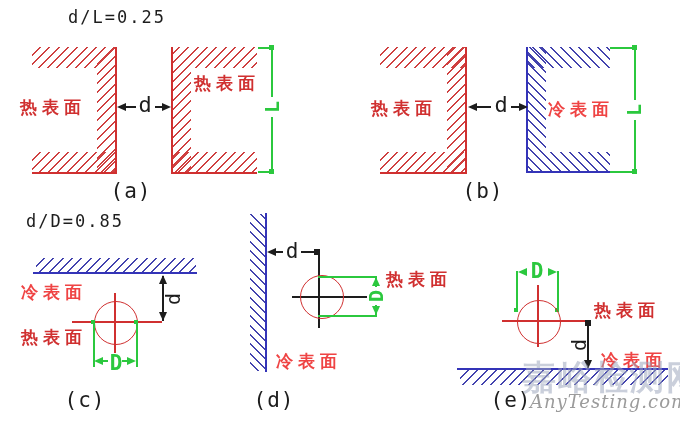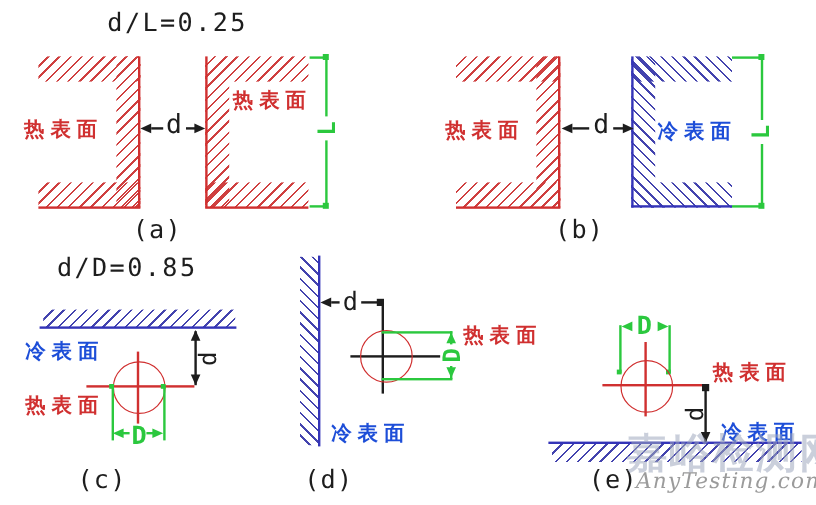--- a/index.html
+++ b/index.html
@@ -1,24 +1,24 @@
 <!DOCTYPE html>
 <html><head>
 <meta charset="utf-8">
 <style>
   html,body{margin:0;padding:0;background:#fff;}
   #fig{position:relative;width:680px;height:421px;background:#fff;overflow:hidden;
        font-family:"DejaVu Sans",sans-serif;}
   .abs{position:absolute;}
   .mono{font-family:"DejaVu Sans Mono",monospace;color:#1d1d1d;}
-  .title{font-size:21px;letter-spacing:2px;text-align:center;white-space:nowrap;}
+  .title{font-size:17px;letter-spacing:2px;text-align:left;white-space:nowrap;}
   .caption{font-size:21px;letter-spacing:1px;text-align:center;}
   .cjk{font-size:17px;font-weight:bold;letter-spacing:5px;white-space:nowrap;}
   .red{color:#d03030;}
-  .blue{color:#1d4ed8;}
+  .blue{color:#ef4444;}
   .greent{color:#2bc83e;}
   .hatch-red{background:repeating-linear-gradient(135deg,rgba(0,0,0,0) 0 5.2px,#cf4040 5.2px 6.6px);}
   .hatch-blue{background:repeating-linear-gradient(45deg,rgba(0,0,0,0) 0 5.2px,#4343ae 5.2px 6.6px);}
   .hatch-blue-s{background:repeating-linear-gradient(135deg,rgba(0,0,0,0) 0 5.2px,#4343ae 5.2px 6.6px);}
   .lr{background:#d03030;}
   .lb{background:#3434b8;}
   .lg{background:#2bc83e;}
   .lk{background:#1d1d1d;}
   .dim{font-size:20px;text-align:center;line-height:1;}
   .rot{transform:rotate(-90deg);display:flex;align-items:center;justify-content:center;}

